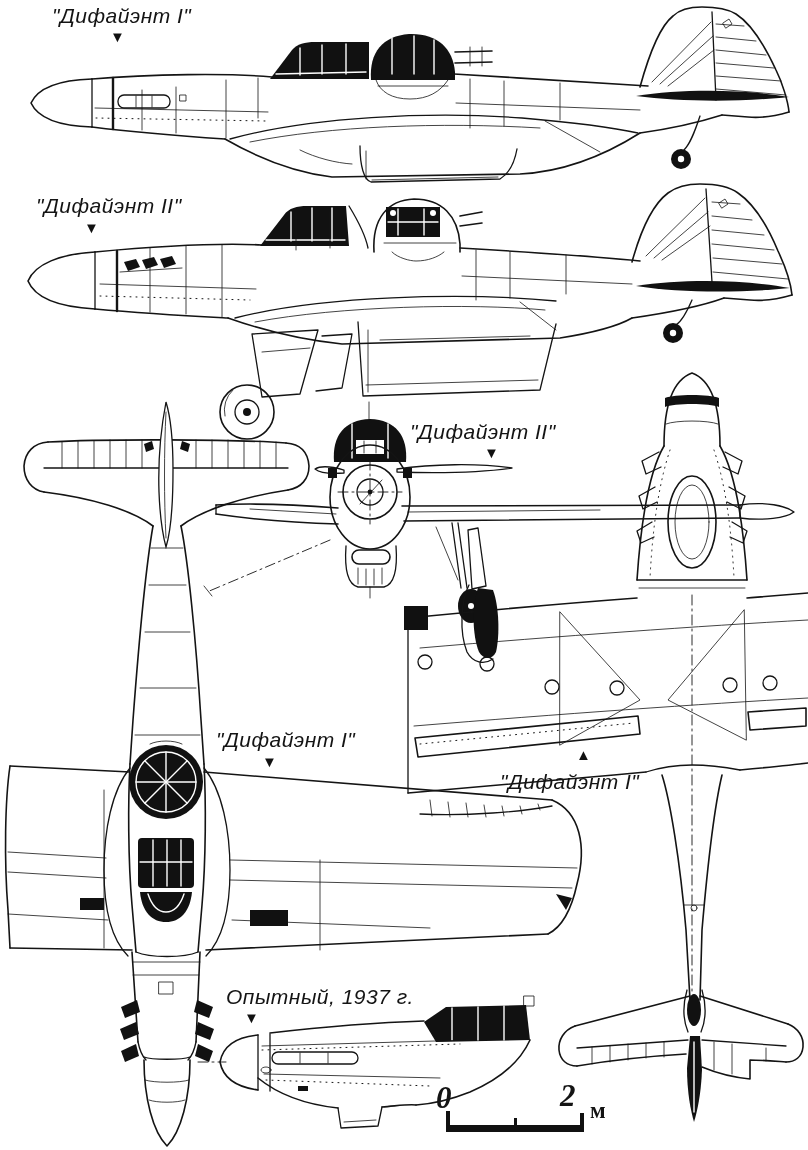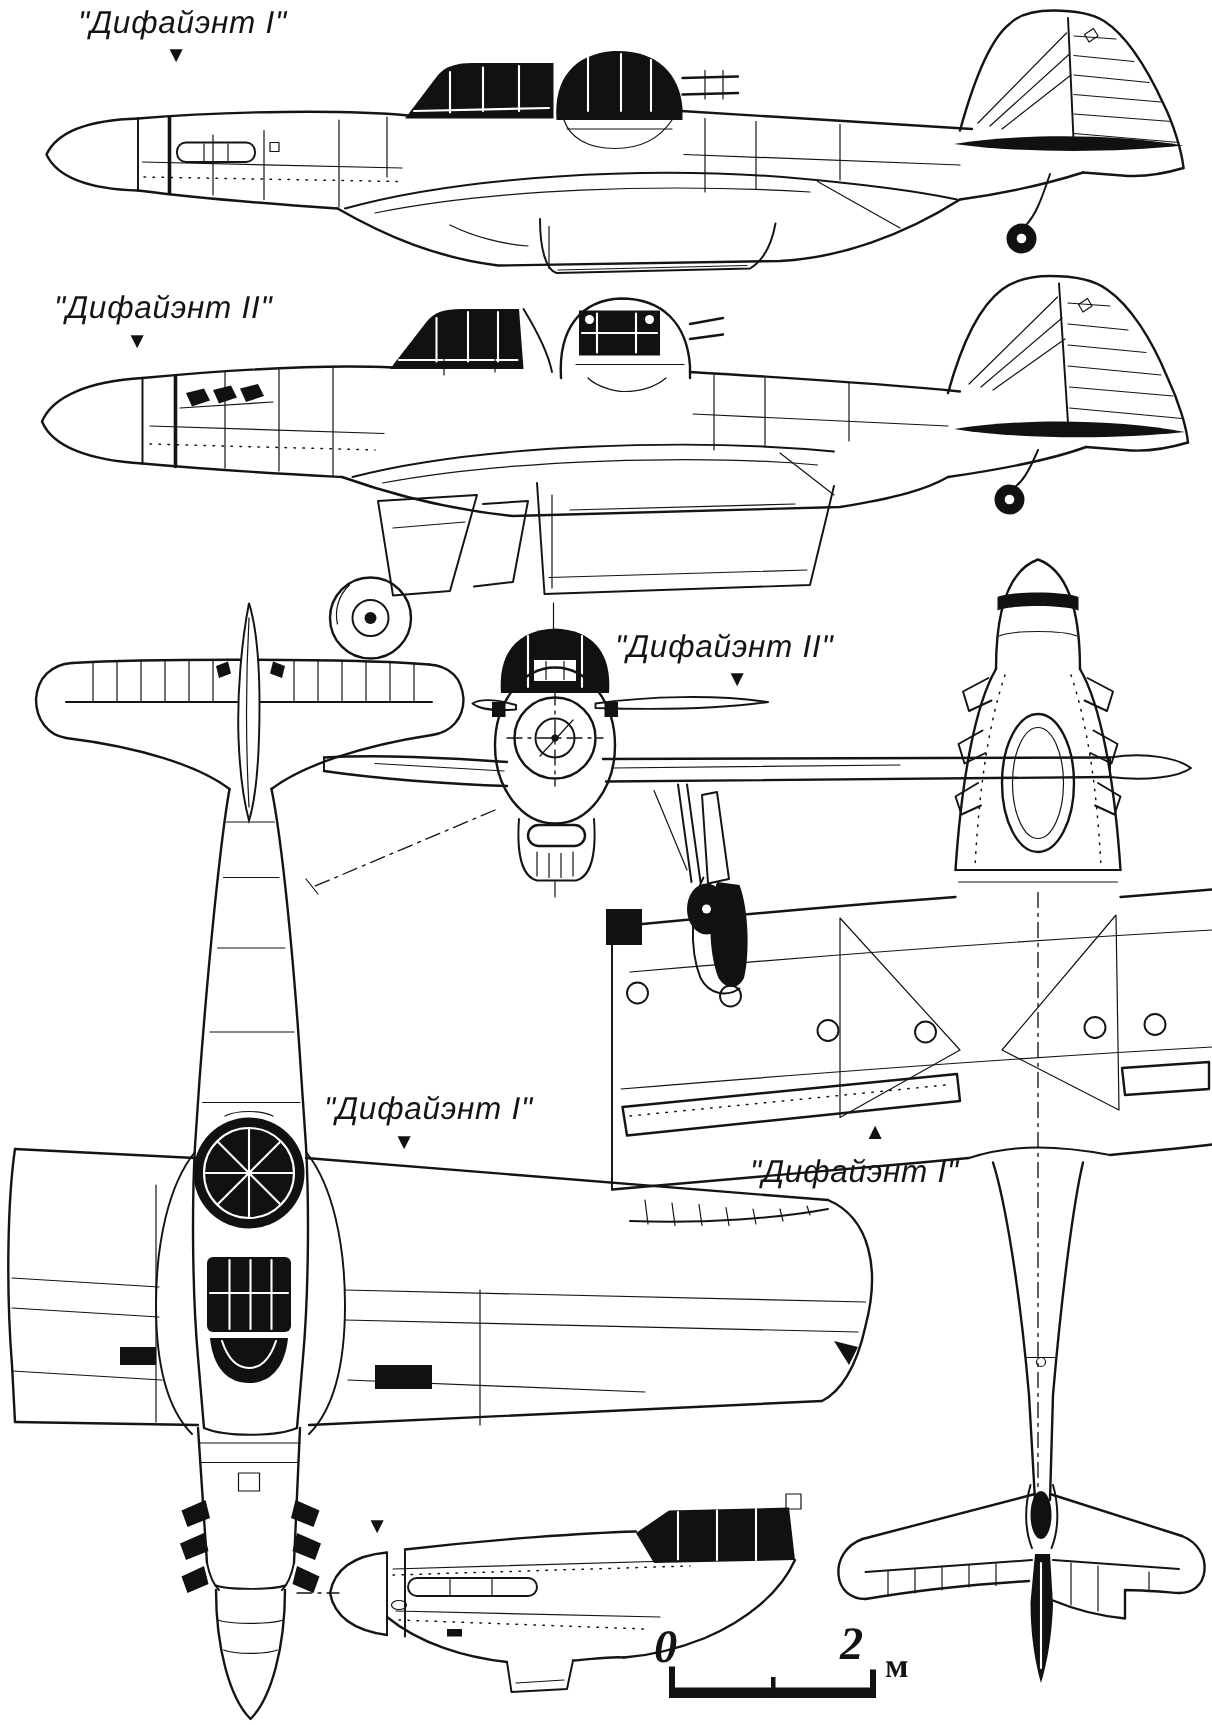--- a/index.html
+++ b/index.html
@@ -481,19 +481,20 @@
 
   <div class="lbl" style="left:410px;top:420px;">"Дифайэнт II"</div>
   <div class="marker" style="left:484px;top:444px;">▼</div>
 
   <div class="lbl" style="left:216px;top:728px;">"Дифайэнт I"</div>
   <div class="marker" style="left:262px;top:753px;">▼</div>
 
   <div class="marker" style="left:576px;top:746px;">▲</div>
   <div class="lbl" style="left:500px;top:770px;">"Дифайэнт I"</div>
 
+  <div class="lbl" style="left:226px;top:985px;">Опытный, 1937 г.</div>
   <div class="marker" style="left:244px;top:1009px;">▼</div>
 
   <span class="scale-num" style="left:436px;top:1080px;">0</span>
   <span class="scale-num" style="left:560px;top:1078px;">2</span>
   <span class="scale-unit" style="left:590px;top:1098px;">м</span>
 
 </div>
 
 </body></html>

